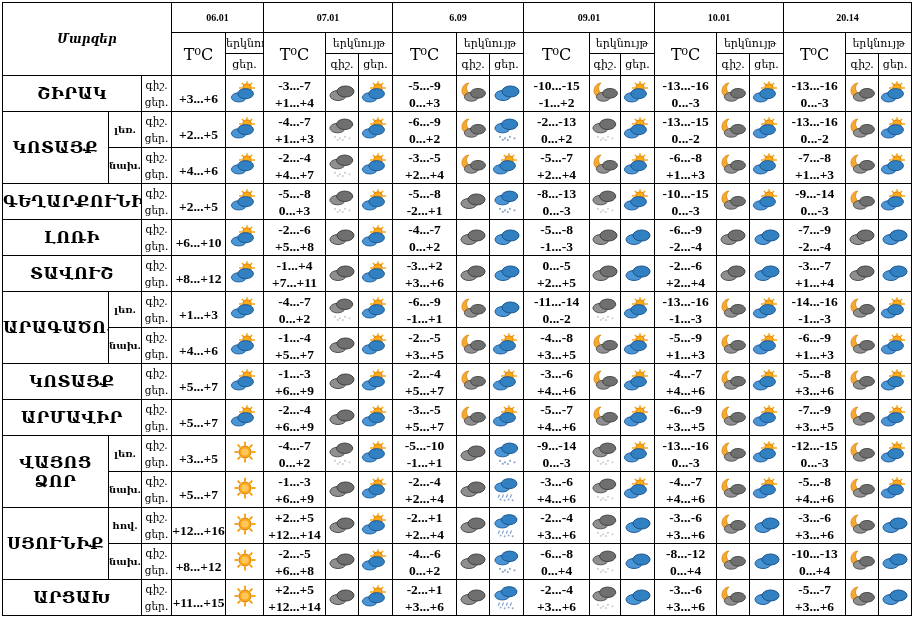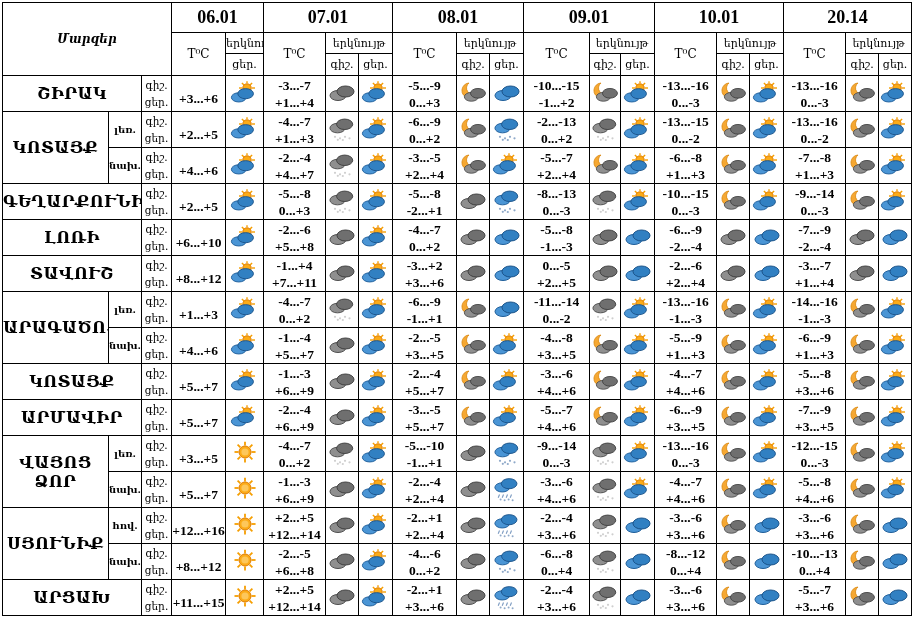--- a/index.html
+++ b/index.html
@@ -4,22 +4,22 @@
 <style>
   html,body{margin:0;padding:0;background:#fff;}
   body{margin:2px;font-family:"DejaVu Serif","DejaVu Sans",serif;color:#000;}
   table{border-collapse:collapse;table-layout:fixed;width:909px;}
   th,td{border:1px solid #000;padding:0;text-align:center;vertical-align:middle;overflow:hidden;}
   thead tr.r1{height:30px;}
   thead tr.r2{height:21px;}
   thead tr.r3{height:22px;}
   tbody tr{height:36px;}
   .title{font-size:12px;font-weight:bold;font-style:italic;}
-  .date{font-family:"Liberation Serif","DejaVu Serif",serif;font-size:18px;font-weight:bold;}
-  .tc{font-size:12px;font-weight:normal;}
+  .date{font-family:"Liberation Serif","DejaVu Serif",serif;font-size:10px;font-weight:bold;}
+  .tc{font-size:16px;font-weight:normal;}
   .sky{font-size:11px;font-weight:normal;}
   .np{font-size:11px;font-weight:normal;}
   .region{font-size:16px;font-weight:bold;letter-spacing:.4px;}
   .subregion{font-size:10px;font-weight:bold;}
   .daypart div{font-size:10.5px;line-height:17px;}
   .temp{font-family:"Liberation Serif","DejaVu Serif",serif;font-weight:bold;font-size:13.5px;}
   .temp .t{line-height:17px;white-space:nowrap;}
   .day-only{vertical-align:bottom;padding-bottom:4px;}
   .icon-cell svg{display:block;margin:0 auto;}
 </style>
@@ -47,21 +47,21 @@
       <col style="width:34px">
     <col style="width:62px">
       <col style="width:33px">
       <col style="width:33px">
   </colgroup>
   <thead>
     <tr class="r1">
       <th class="title" rowspan="3" colspan="3">Մարզեր</th>
       <th class="date" colspan="2">06.01</th>
       <th class="date" colspan="3">07.01</th>
-      <th class="date" colspan="3">08.01</th>
+      <th class="date" colspan="3">6.09</th>
       <th class="date" colspan="3">09.01</th>
       <th class="date" colspan="3">10.01</th>
       <th class="date" colspan="3">20.14</th>
     </tr>
     <tr class="r2">
       <th class="tc" rowspan="2">T⁰C</th>
       <th class="sky">երկնույթ</th>
       <th class="tc" rowspan="2">T⁰C</th>
       <th class="sky" colspan="2">երկնույթ</th>
       <th class="tc" rowspan="2">T⁰C</th>

